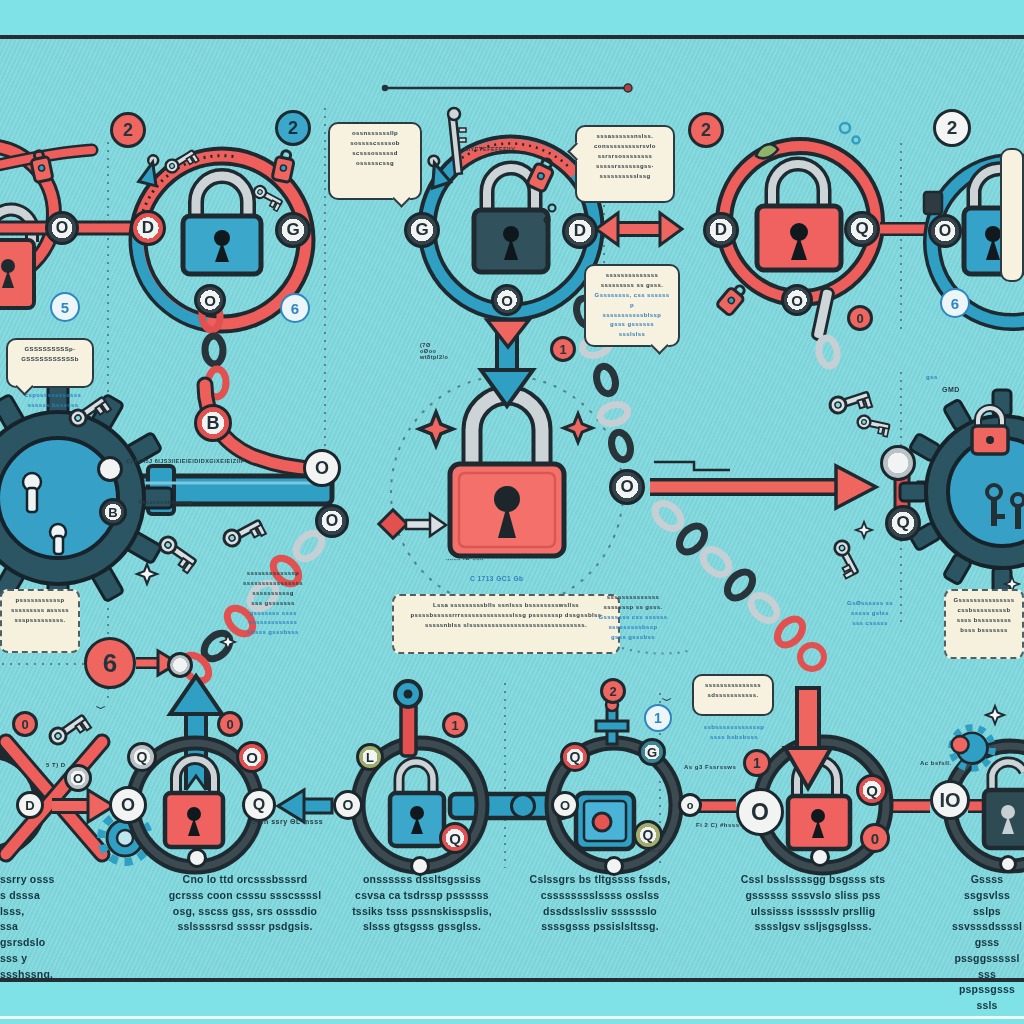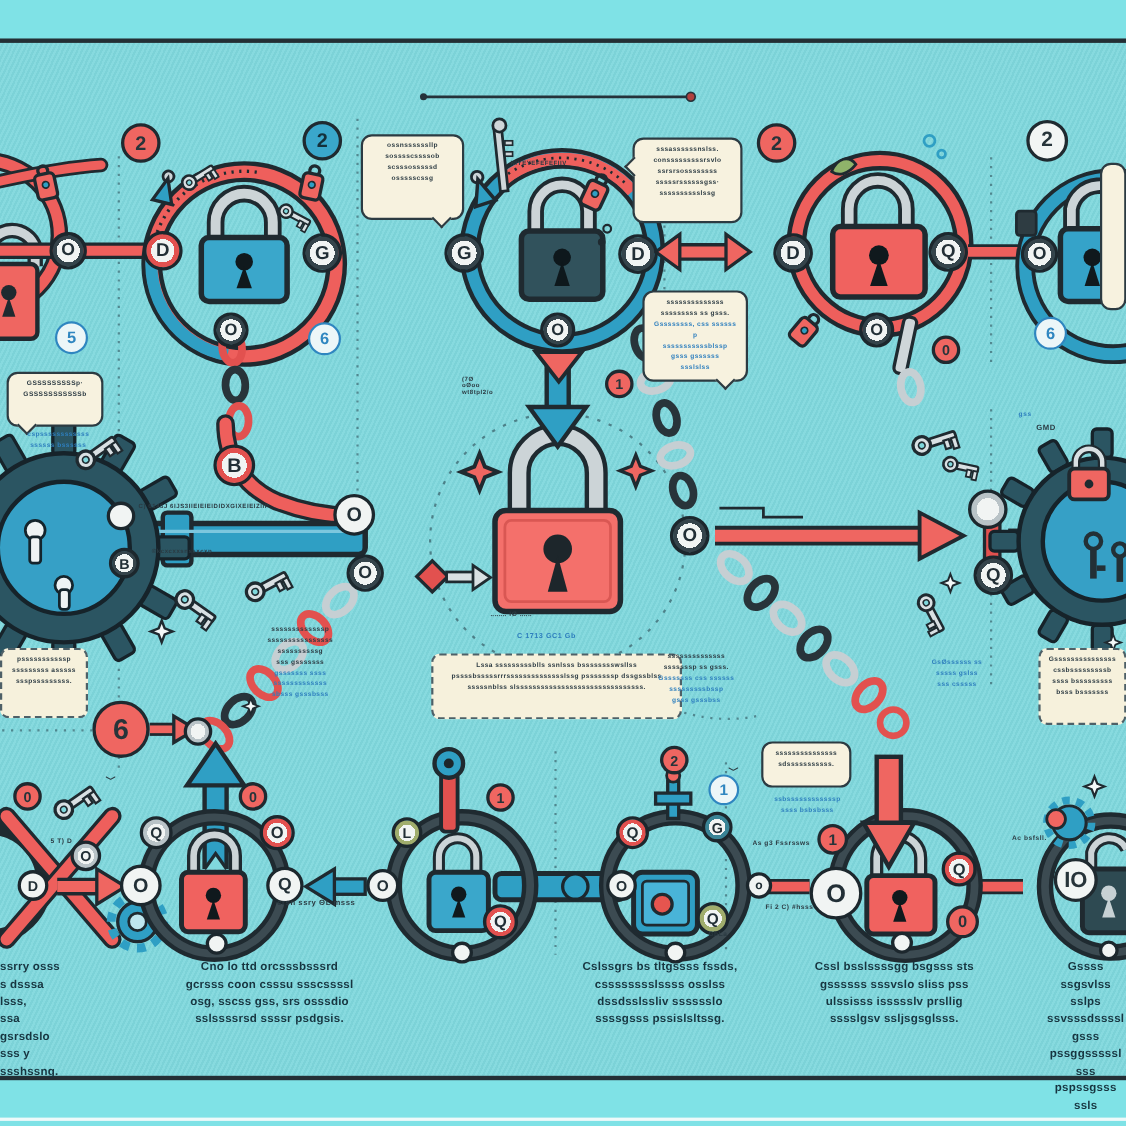--- a/index.html
+++ b/index.html
@@ -449,21 +449,21 @@
     <div class="badge red" style="left: 860px; top: 318px; width: 26px; height: 26px; font-size: 13px;">0</div>
     <div class="badge red" style="left: 563px; top: 349px; width: 26px; height: 26px; font-size: 13px;">1</div>
     <div class="badge red" style="left: 110px; top: 663px; width: 52px; height: 52px; font-size: 26px;">6</div>
     <div class="badge red" style="left: 25px; top: 724px; width: 26px; height: 26px; font-size: 13px;">0</div>
     <div class="badge red" style="left: 230px; top: 724px; width: 26px; height: 26px; font-size: 13px;">0</div>
     <div class="badge red" style="left: 455px; top: 725px; width: 26px; height: 26px; font-size: 13px;">1</div>
     <div class="badge red" style="left: 613px; top: 691px; width: 26px; height: 26px; font-size: 13px;">2</div>
     <div class="badge ring" style="left: 658px; top: 718px; width: 28px; height: 28px; font-size: 14px;">1</div>
     <div class="badge red" style="left: 757px; top: 763px; width: 28px; height: 28px; font-size: 14px;">1</div>
     <div class="badge red" style="left: 875px; top: 838px; width: 30px; height: 30px; font-size: 15px;">0</div>
-    <div class="badge white" style="left: 978px; top: 800px; width: 40px; height: 40px; font-size: 20px;">IO</div>
+    <div class="badge white" style="left: 950px; top: 800px; width: 40px; height: 40px; font-size: 20px;">IO</div>
     <div class="node dark" style="left: 62px; top: 228px; width: 34px; height: 34px; font-size: 16px;">O</div>
     <div class="node red" style="left: 148px; top: 228px; width: 36px; height: 36px; font-size: 17px;">D</div>
     <div class="node dark" style="left: 293px; top: 230px; width: 36px; height: 36px; font-size: 17px;">G</div>
     <div class="node dark" style="left: 210px; top: 300px; width: 32px; height: 32px; font-size: 15px;">O</div>
     <div class="node dark" style="left: 422px; top: 230px; width: 36px; height: 36px; font-size: 17px;">G</div>
     <div class="node dark" style="left: 580px; top: 231px; width: 36px; height: 36px; font-size: 17px;">D</div>
     <div class="node dark" style="left: 507px; top: 300px; width: 32px; height: 32px; font-size: 15px;">O</div>
     <div class="node dark" style="left: 721px; top: 230px; width: 36px; height: 36px; font-size: 17px;">D</div>
     <div class="node dark" style="left: 862px; top: 229px; width: 36px; height: 36px; font-size: 17px;">Q</div>
     <div class="node dark" style="left: 797px; top: 300px; width: 32px; height: 32px; font-size: 15px;">O</div>
@@ -593,20 +593,24 @@
     <div class="lbl" style="left: 96px; top: 702px; font-size: 10px;">﹀</div>
     <div class="lbl" style="left: 662px; top: 694px; font-size: 10px;">﹀</div>
     <div class="cap" style="left: 130px; width: 230px; text-align: center;">Cno lo ttd orcsssbsssrd
 gcrsss coon csssu ssscssssl
 osg, sscss gss, srs osssdio
 sslssssrsd ssssr psdgsis.</div>
     <div class="cap" style="left: 0px; width: 64px; text-align: left;">ssrry osss
 s dsssa lsss,
 ssa gsrsdslo
 sss y ssshssng.</div>
+    <div class="cap" style="left: 342px; width: 160px; text-align: center;">onssssss dssltsgssiss
+csvsa ca tsdrssp pssssss
+tssiks tsss pssnskisspslis,
+slsss gtsgsss gssglss.</div>
     <div class="cap" style="left: 520px; width: 160px; text-align: center;">Cslssgrs bs tltgssss fssds,
 csssssssslssss osslss
 dssdsslssliv sssssslo
 ssssgsss pssislsltssg.</div>
     <div class="cap" style="left: 733px; width: 160px; text-align: center;">Cssl bsslssssgg bsgsss sts
 gssssss sssvslo sliss pss
 ulssisss issssslv prsllig
 sssslgsv ssljsgsglsss.</div>
     <div class="cap" style="left: 950px; width: 74px; text-align: center;">Gssss ssgsvlss sslps
 ssvsssdssssl gsss

